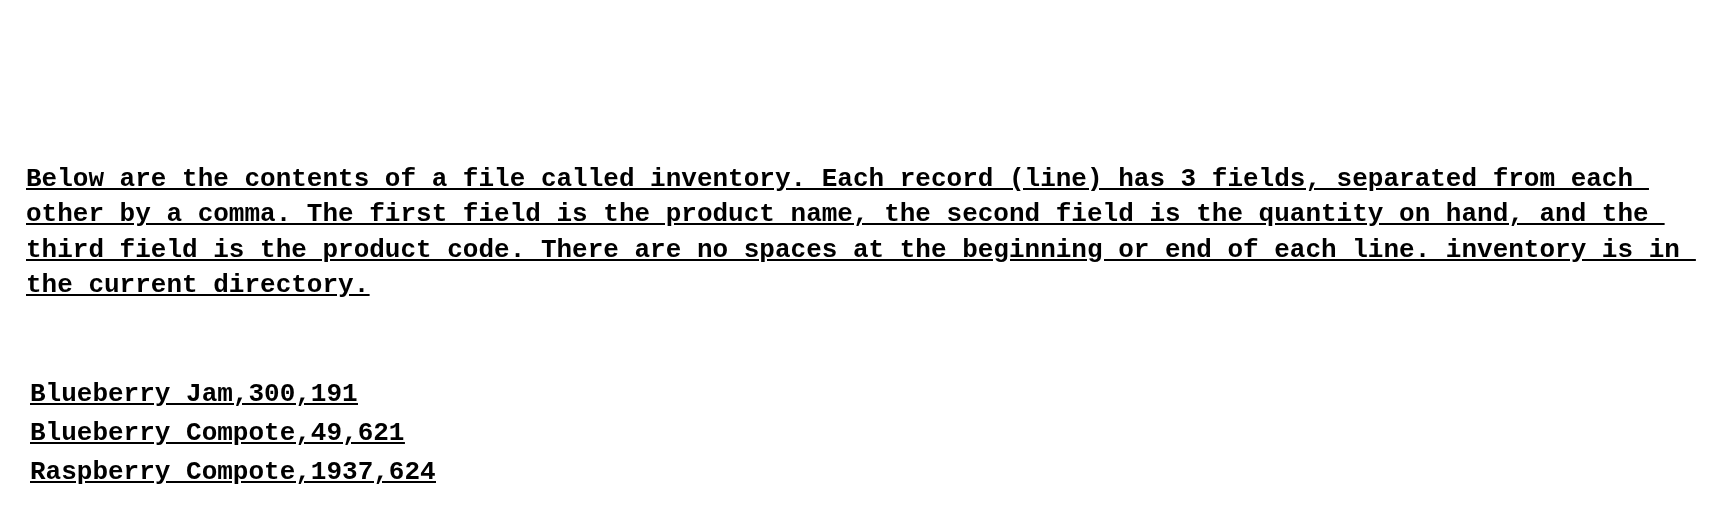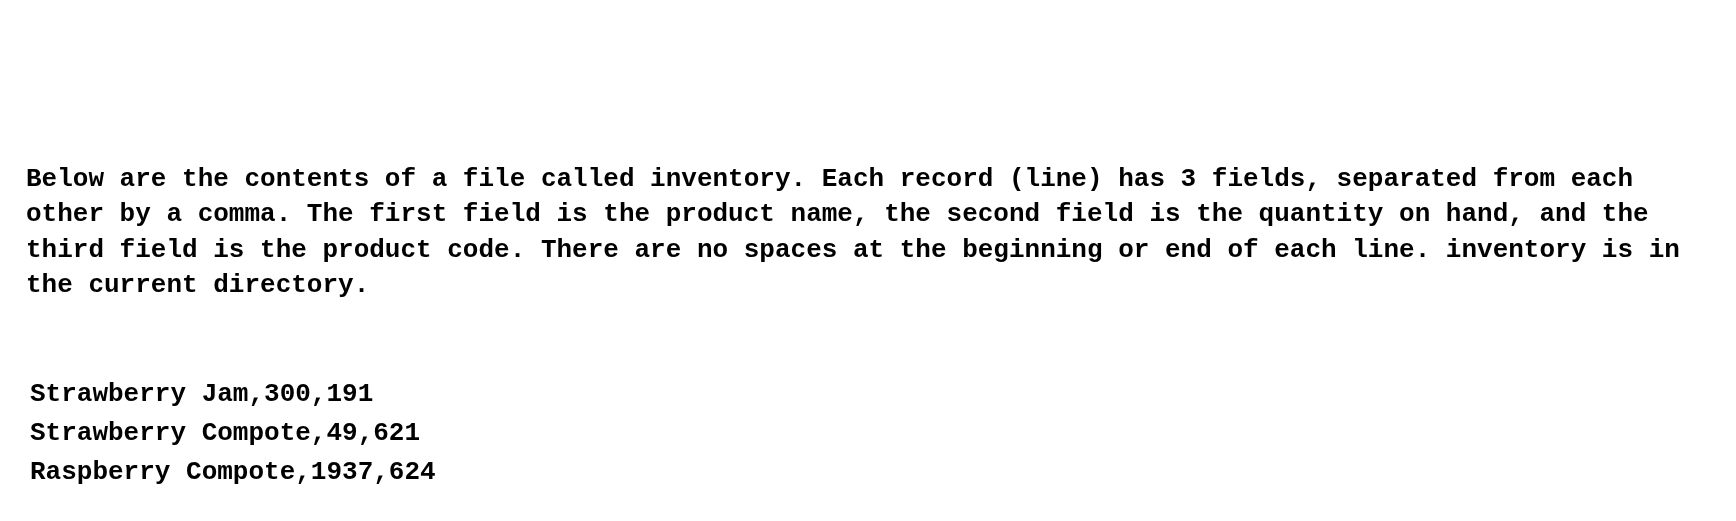--- a/index.html
+++ b/index.html
@@ -1,18 +1,19 @@
 <!DOCTYPE html>
 <html><head>
   <meta charset="utf-8">
   <style>
     * {
       margin: 4px;
       padding: 0;
       box-sizing: border-box;
+      text-decoration: underline;
     }
     body {
       background: #ffffff;
       font-family: "Consolas", "Courier New", monospace;
       font-size: 26px;
       font-weight: bold;
       color: #000000;
       padding: 10px 14px;
       line-height: 1.35;
       white-space: pre-wrap;
@@ -25,16 +26,16 @@
     .record {
       display: block;
     }
   </style>
 </head>
 <body>
 
 
 
 <div class="intro">Below are the contents of a file called inventory. Each record (line) has 3 fields, separated from each other by a comma. The first field is the product name, the second field is the quantity on hand, and the third field is the product code. There are no spaces at the beginning or end of each line. inventory is in the current directory.</div>
-<div id="records-container"><span class="record">Strawberry Jam,300,191</span><span class="record">Strawberry Compote,49,621</span><span class="record">Raspberry Compote,1937,624</span></div>
+<div id="records-container"><span class="record">Blueberry Jam,300,191</span><span class="record">Blueberry Compote,49,621</span><span class="record">Raspberry Compote,1937,624</span></div>
 
 
 
 
 </body></html>

